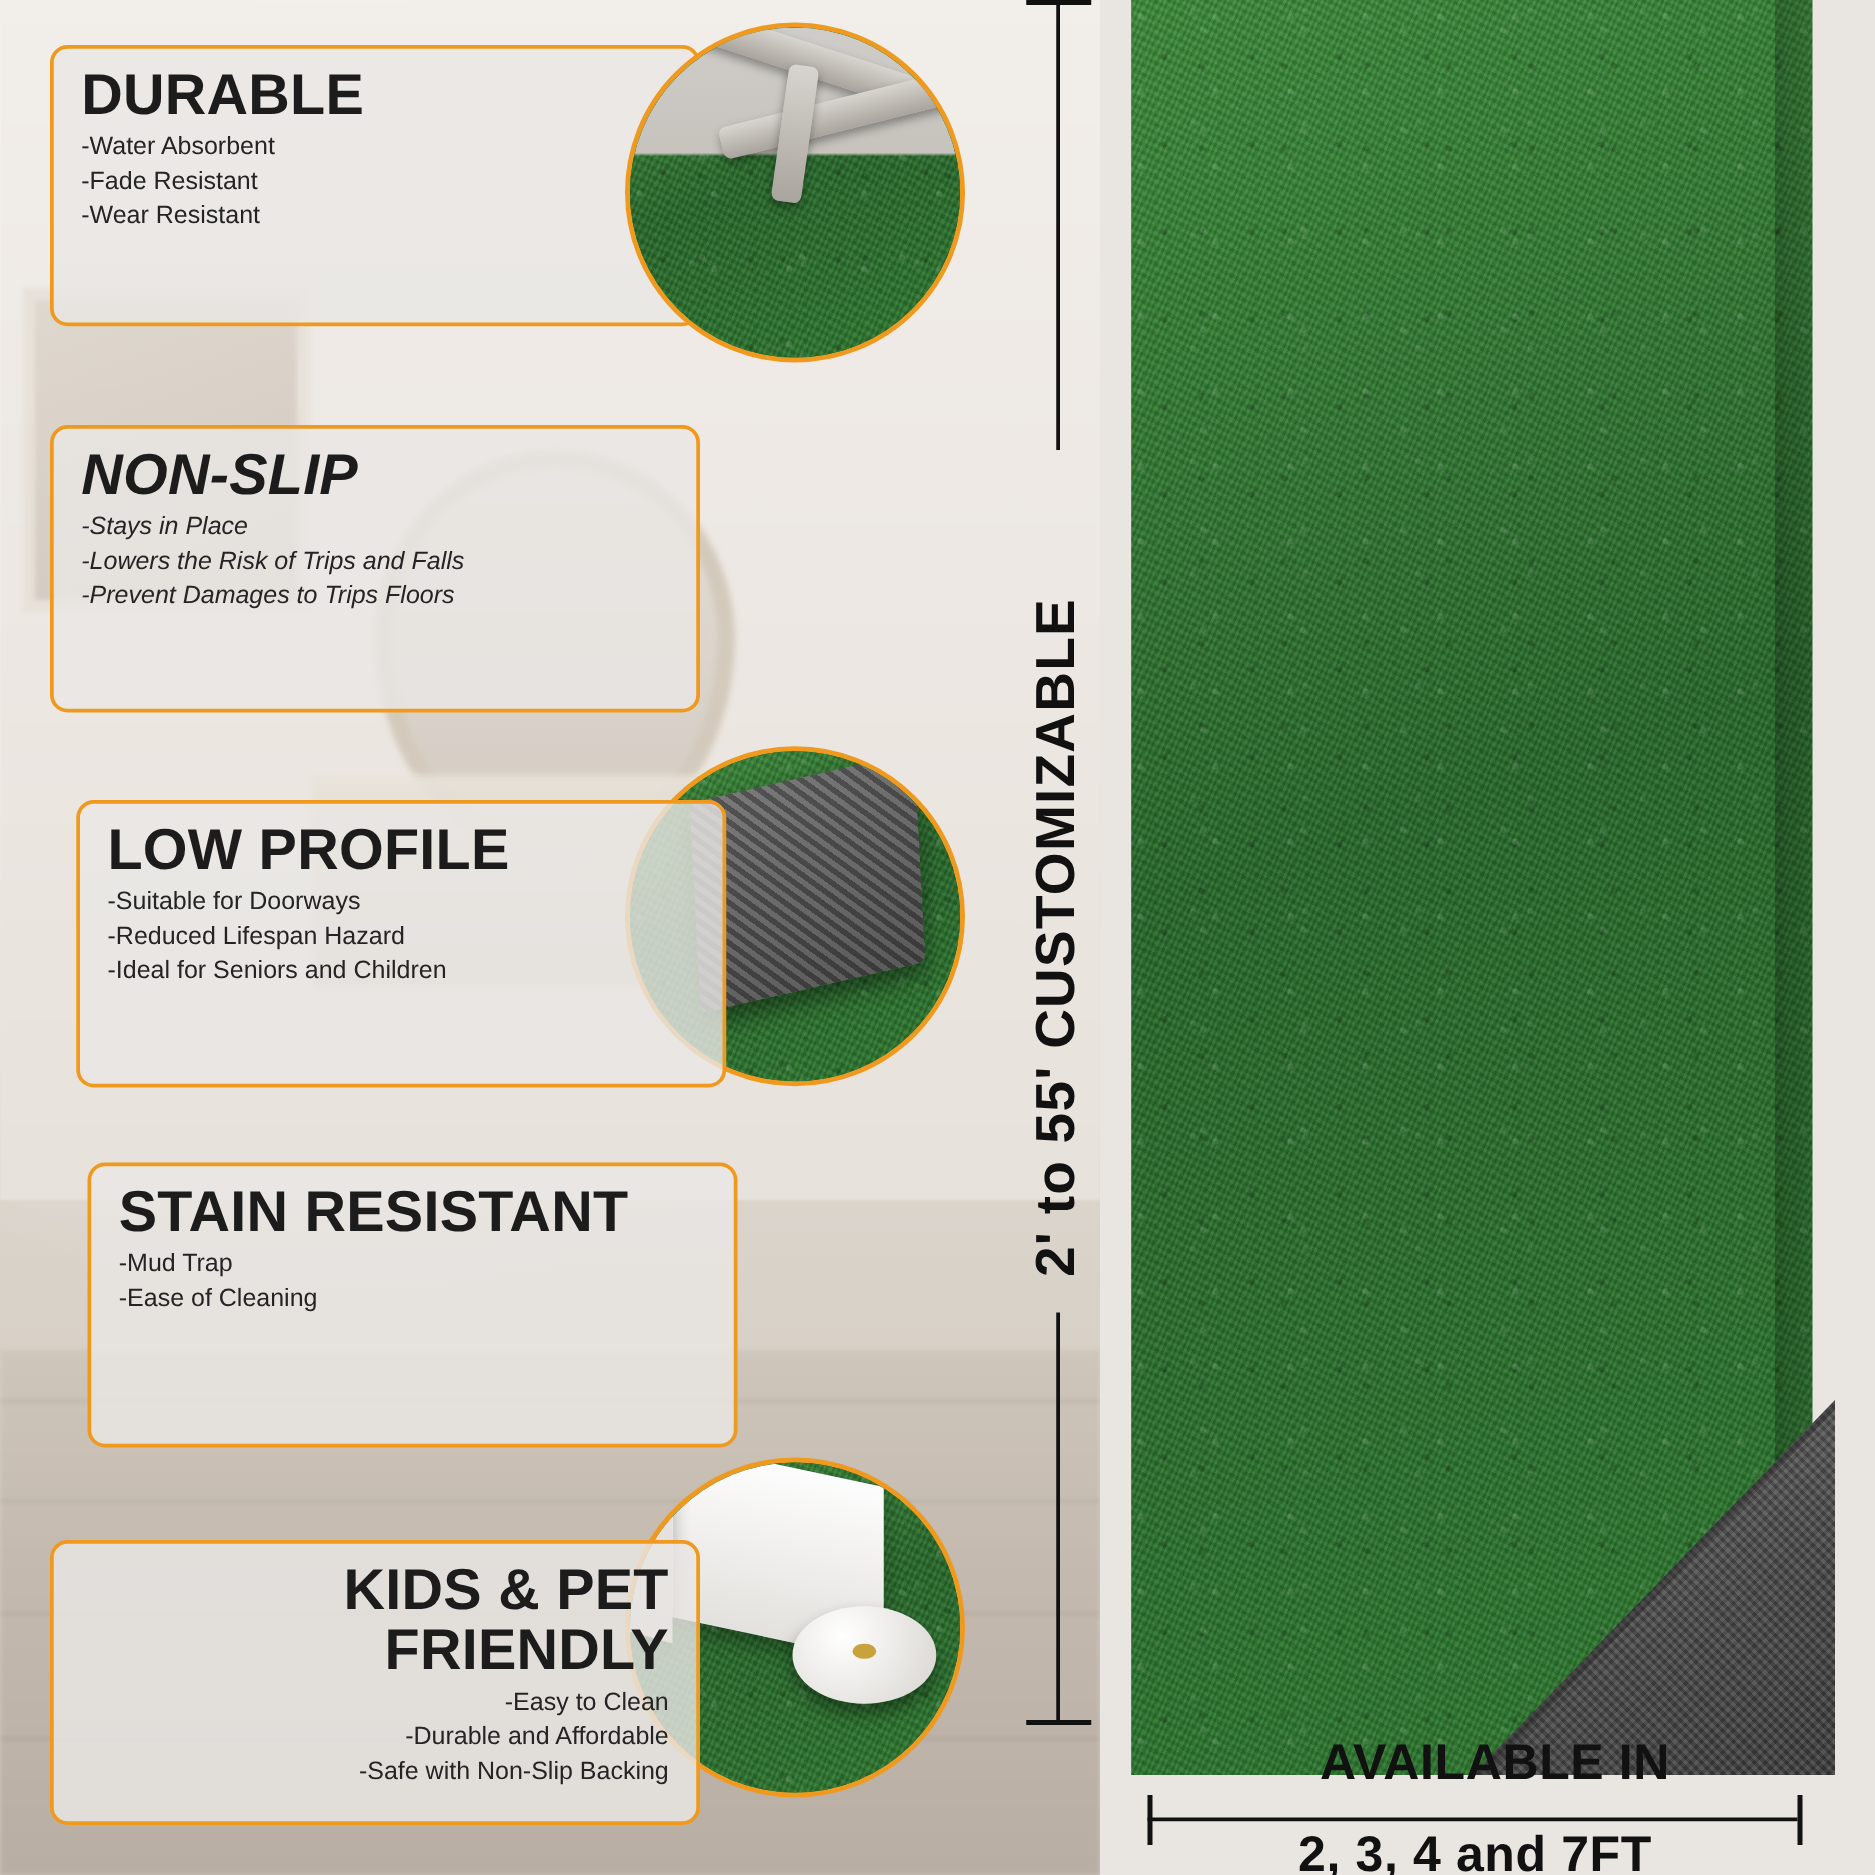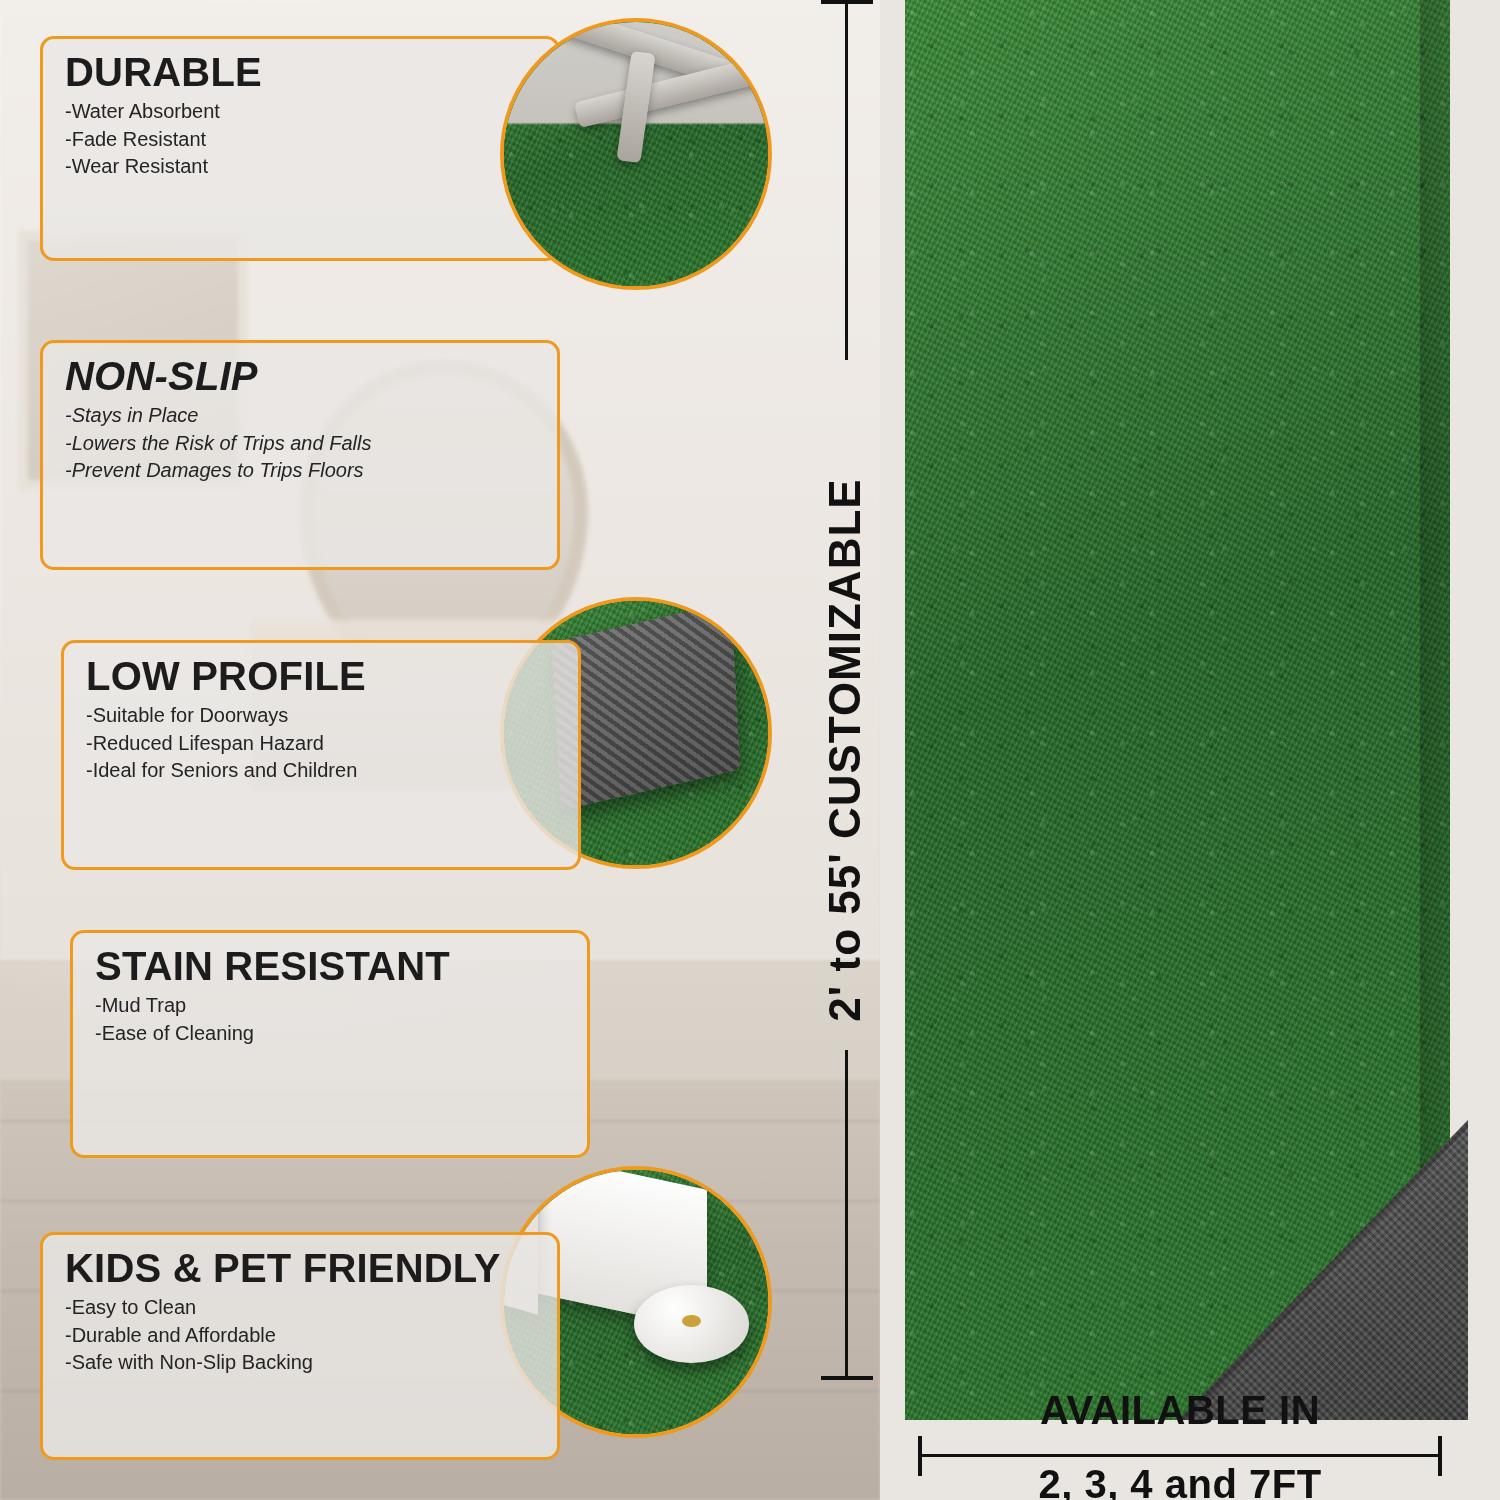--- a/index.html
+++ b/index.html
@@ -56,21 +56,21 @@
   .callout{
     position:relative;
     background:rgba(233,231,228,.82);
     border:3px solid #ef9a1e;
     border-radius:14px;
     padding:12px 22px 14px 22px;
     box-sizing:border-box;
   }
   .callout h2{
     margin:0 0 6px 0;
-    font-size:40px;font-weight:bold;letter-spacing:.2px;color:#1c1c1c;
+    font-size:46px;font-weight:bold;letter-spacing:.2px;color:#1c1c1c;
     line-height:1.05;
   }
   .callout p{
     margin:0 0 2px 0;
     font-size:20px;color:#242424;line-height:1.28;font-weight:400;
   }
   .bubble{
     border-radius:50%;
     border:4px solid #ef9a1e;
     overflow:hidden;
@@ -148,21 +148,21 @@
   }
   #bottom .hline{
     position:absolute;left:18px;top:54px;width:520px;height:3px;background:#111;
   }
   #bottom .hcapL,#bottom .hcapR{
     position:absolute;top:36px;width:4px;height:40px;background:#111;
   }
   #bottom .hcapL{left:18px;}
   #bottom .hcapR{right:18px;}
   #bottom .b1{
-    position:absolute;left:0;top:-12px;width:100%;
+    position:absolute;left:16px;top:-12px;width:100%;
     font-size:40px;font-weight:bold;color:#111;letter-spacing:.5px;
   }
   #bottom .b2{
     position:absolute;left:0;top:62px;width:100%;
     font-size:40px;font-weight:bold;color:#111;letter-spacing:.5px;
   }
 
   
   .scene{position:absolute;inset:0;}
   
@@ -256,21 +256,21 @@
 
 <div class="feature" style="left:40px;top:930px;margin-left:30px;">
   <div class="callout" style="width:520px;height:228px;">
     <h2>STAIN RESISTANT</h2>
     <p>-Mud Trap</p>
     <p>-Ease of Cleaning</p>
   </div>
 </div>
 
 <div class="feature" style="left:40px;top:1232px;">
-  <div class="callout" style="width:520px;height:228px;">
+  <div class="callout" style="width:520px;height:228px;text-align:right;">
     <h2>KIDS &amp; PET FRIENDLY</h2>
     <p>-Easy to Clean</p>
     <p>-Durable and Affordable</p>
     <p>-Safe with Non-Slip Backing</p>
   </div>
 </div>
 
 <div id="vert">
   <div class="line" style="top:0;height:360px;"></div>
   <div class="line" style="top:1050px;height:330px;"></div>

